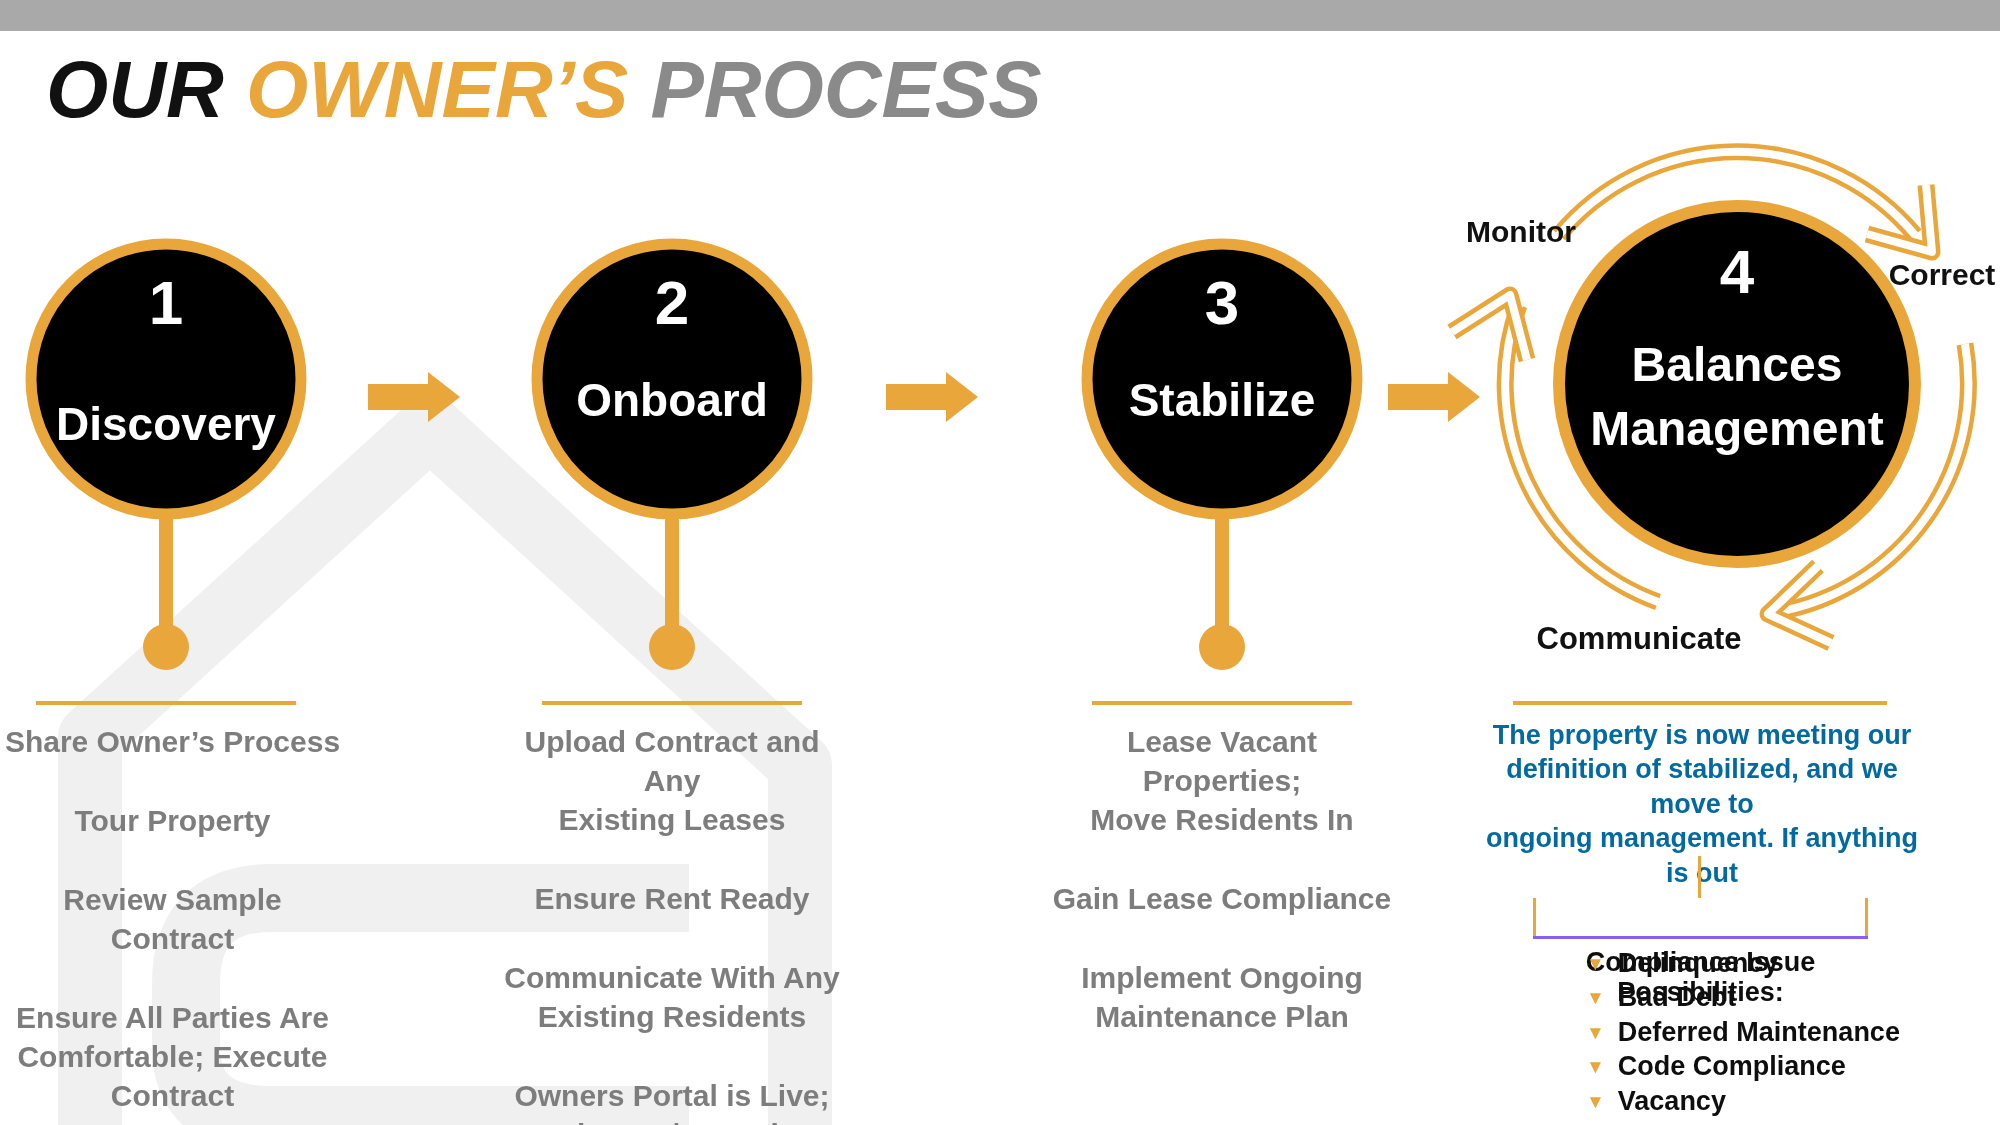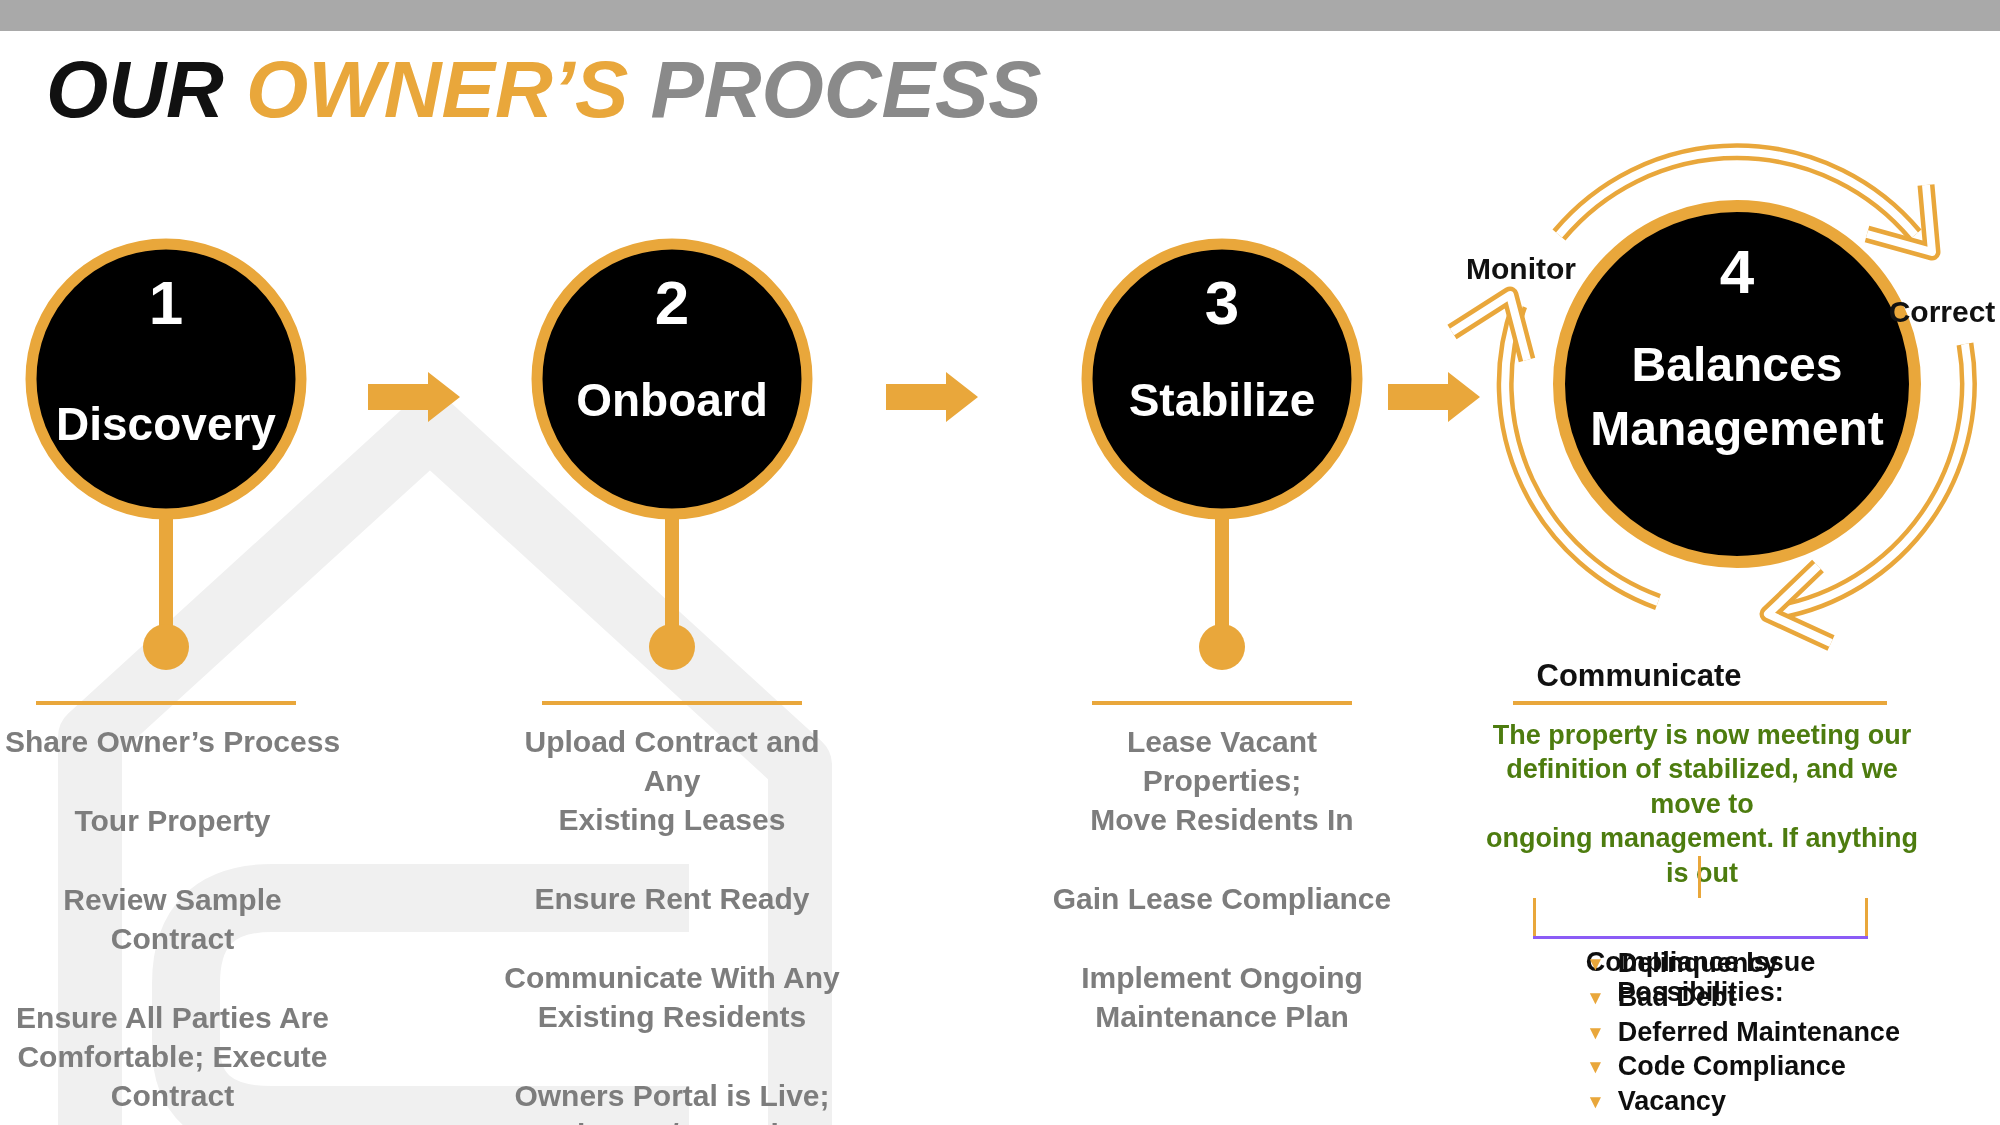--- a/index.html
+++ b/index.html
@@ -17,26 +17,26 @@
   #title .w2{color:#E9A73B;}
   #title .w3{color:#8A8A8A;}
   
   #watermark,#shapes{left:0;top:0;}
   
   .circle-num{font-weight:700;color:#ffffff;text-align:center;font-size:62px;line-height:70px;}
   .circle-label{font-weight:700;color:#ffffff;text-align:center;font-size:46px;line-height:52px;}
   .c4-num{font-weight:700;color:#ffffff;text-align:center;font-size:62px;line-height:68px;}
   .c4-label{font-weight:700;color:#ffffff;text-align:center;font-size:48px;line-height:64px;}
   
-  .cycle-label{font-weight:700;color:#111111;font-size:30px;line-height:34px;text-align:center;margin-top:37px;}
+  .cycle-label{font-weight:700;color:#111111;font-size:30px;line-height:34px;text-align:center;}
   
   .col-list{text-align:center;color:#7D7D7D;font-weight:700;font-size:30px;line-height:39px;}
   .col-list .li-item{margin-bottom:40px;}
   
-  #para{ text-align:center;color:#4d7c0f;font-weight:700;font-size:27px;line-height:34.4px;}
+  #para{ text-align:center;color:#0369a1;font-weight:700;font-size:27px;line-height:34.4px;}
   
   .divider{height:4px;background:#E9A73B;}
   #connector{width:3px;height:42px;background:#E9A73B;}
   
   #comp-box{left:1533px;top:936px;width:335px;border-top:3px solid #8b5cf6;}
   .comp-stub{width:3px;height:38px;background:#E9A73B;top:898px;}
   #comp-title{padding-top:8px;text-align:center;color:#0e0e0e;font-weight:700;font-size:27px;line-height:30px;}
   #comp-list{left:1586px;top:946px;}
   .comp-item{display:flex;align-items:center;height:34.5px;}
   .comp-item .tri{color:#E9A73B;font-size:19px;margin-right:13px;line-height:1;}

